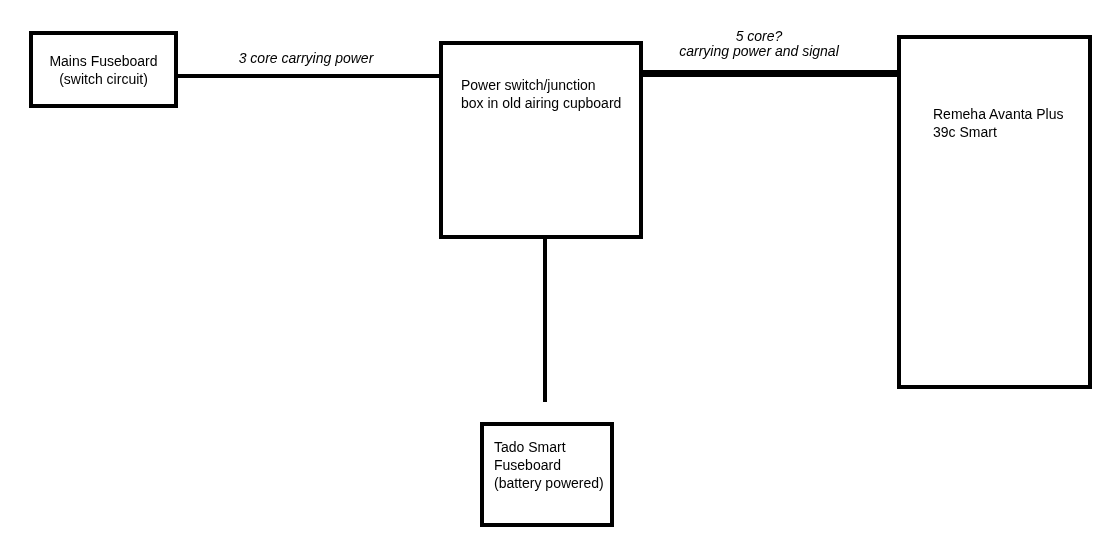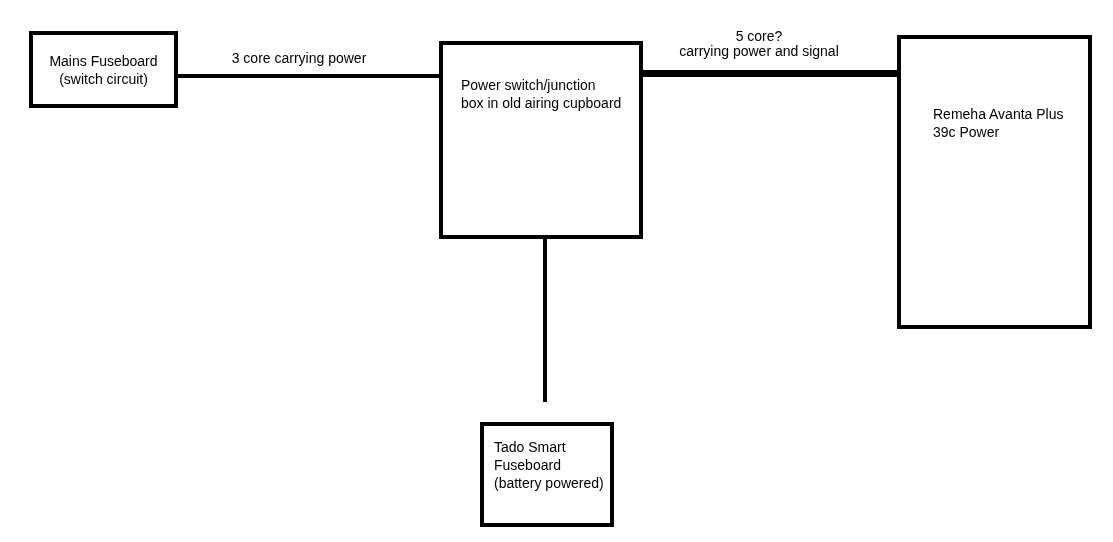--- a/index.html
+++ b/index.html
@@ -33,50 +33,51 @@
   }
   .line { display: block; }
   .wire {
     position: absolute;
     background: #000000;
   }
   .wire-label {
     position: absolute;
     line-height: 15px;
     white-space: nowrap;
+    font-style: italic;
   }
   .wire-label.centered { text-align: center; }
   .wire-label.tall { line-height: 17px; }
 
   
   #node-fuseboard { left: 29px; top: 31px; width: 149px; height: 77px; }
   #node-fuseboard .node-text {
     left: 0; top: 0; width: 141px; height: 69px;
     display: flex; flex-direction: column; justify-content: center;
   }
 
   
   #node-junction { left: 439px; top: 41px; width: 204px; height: 198px; }
   #node-junction .node-text { left: 18px; top: 31px; }
 
   
-  #node-boiler { left: 897px; top: 35px; width: 195px; height: 294px; }
+  #node-boiler { left: 897px; top: 35px; width: 195px; height: 354px; }
   #node-boiler .node-text { left: 32px; top: 66px; }
 
   
   #node-thermostat { left: 480px; top: 402px; width: 134px; height: 105px; margin-top: 20px; }
   #node-thermostat .node-text { left: 10px; top: 12px; }
 
   
   #wire-fuseboard-junction { left: 178px; top: 74px; width: 261px; height: 4px; }
   #wire-junction-boiler    { left: 643px; top: 70px; width: 254px; height: 7px; }
   #wire-junction-thermostat{ left: 543px; top: 239px; width: 4px; height: 163px; }
 
   
-  #label-fuseboard-junction { left: 219px; top: 51px; width: 160px; }
+  #label-fuseboard-junction { left: 226px; top: 51px; width: 160px; }
   #label-junction-boiler    { left: 659px; top: 29px; width: 200px; }
   #label-junction-thermostat{ left: 557px; top: 301px; }
 </style>
 </head>
 <body>
 
 <div class="canvas">
 
   <div class="wire" id="wire-fuseboard-junction"></div>
   <div class="wire" id="wire-junction-boiler"></div>
@@ -102,21 +103,21 @@
   <div class="node" id="node-junction">
     <div class="node-text">
       <span class="line">Power switch/junction</span>
       <span class="line">box in old airing cupboard</span>
     </div>
   </div>
 
   <div class="node" id="node-boiler">
     <div class="node-text">
       <span class="line">Remeha Avanta Plus</span>
-      <span class="line">39c Power</span>
+      <span class="line">39c Smart</span>
     </div>
   </div>
 
   <div class="node" id="node-thermostat">
     <div class="node-text">
       <span class="line">Tado Smart</span>
       <span class="line">Fuseboard</span>
       <span class="line">(battery powered)</span>
     </div>
   </div>

